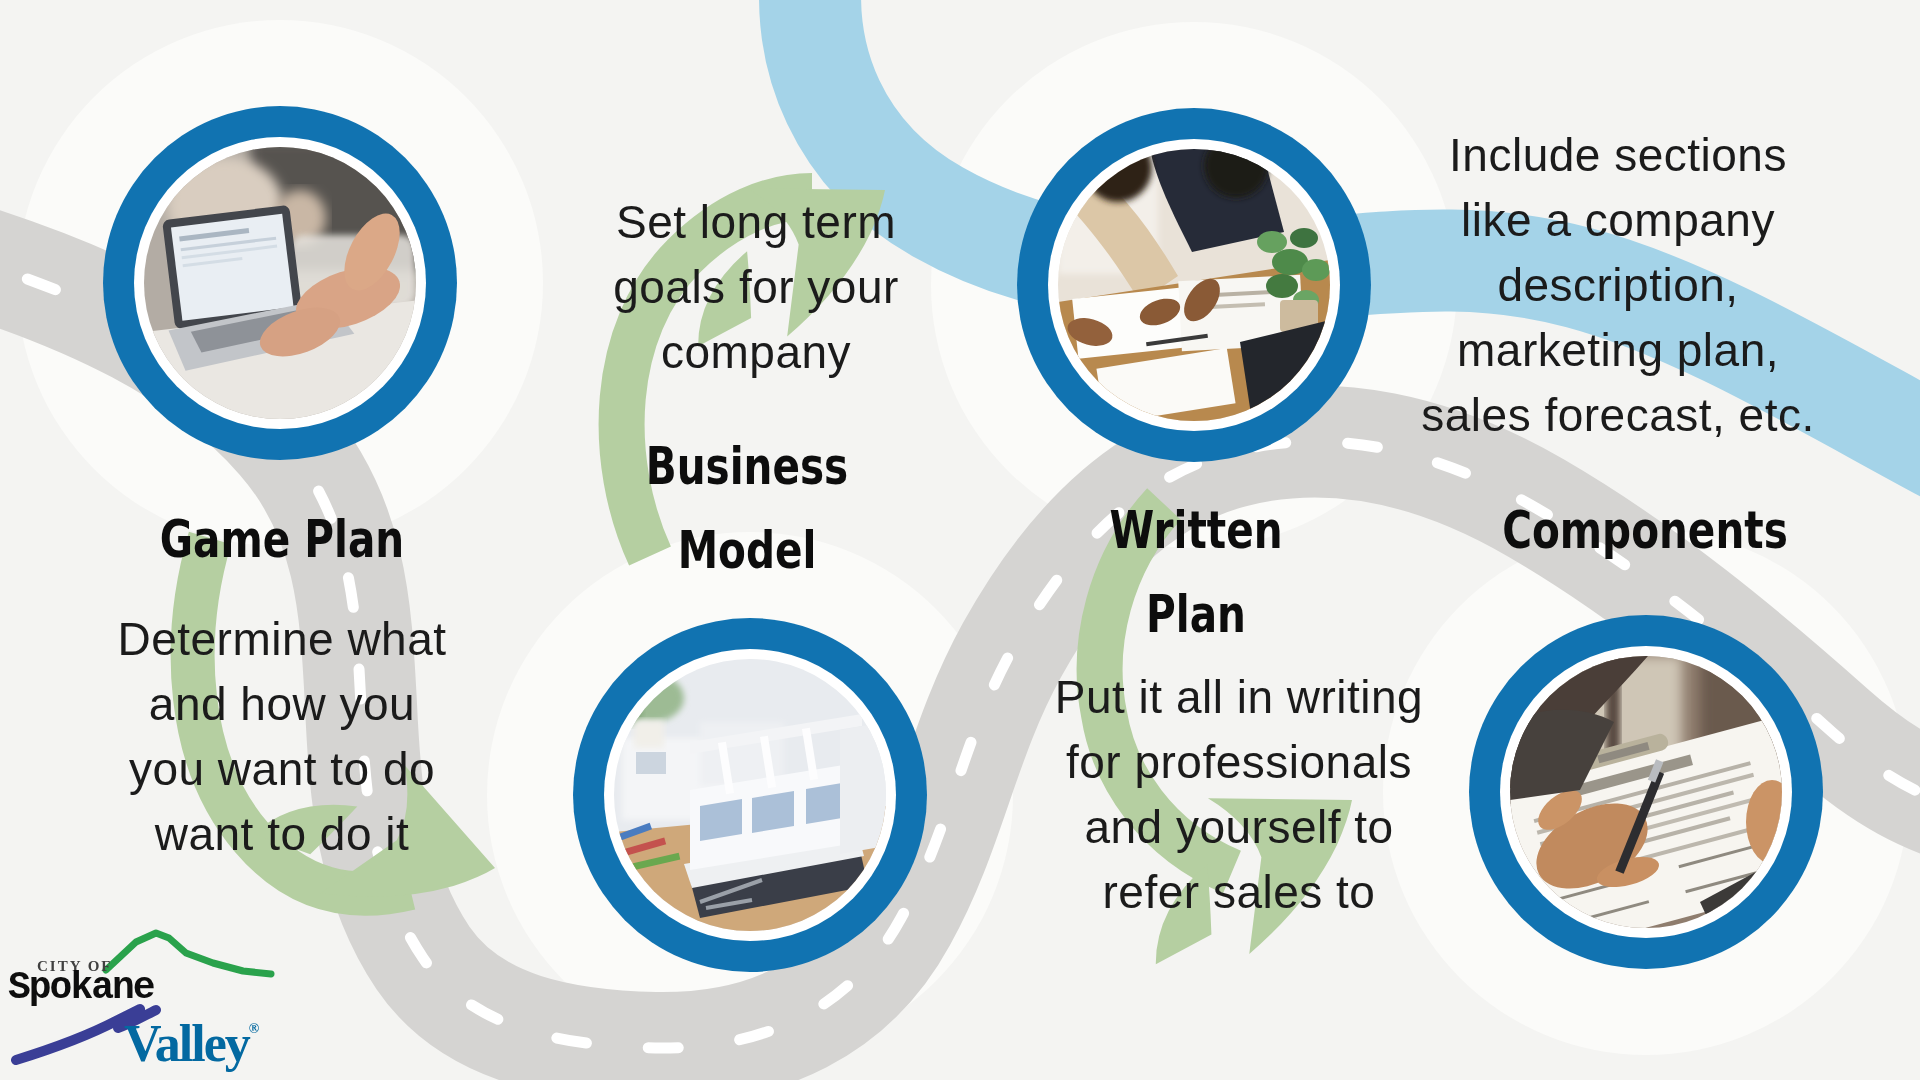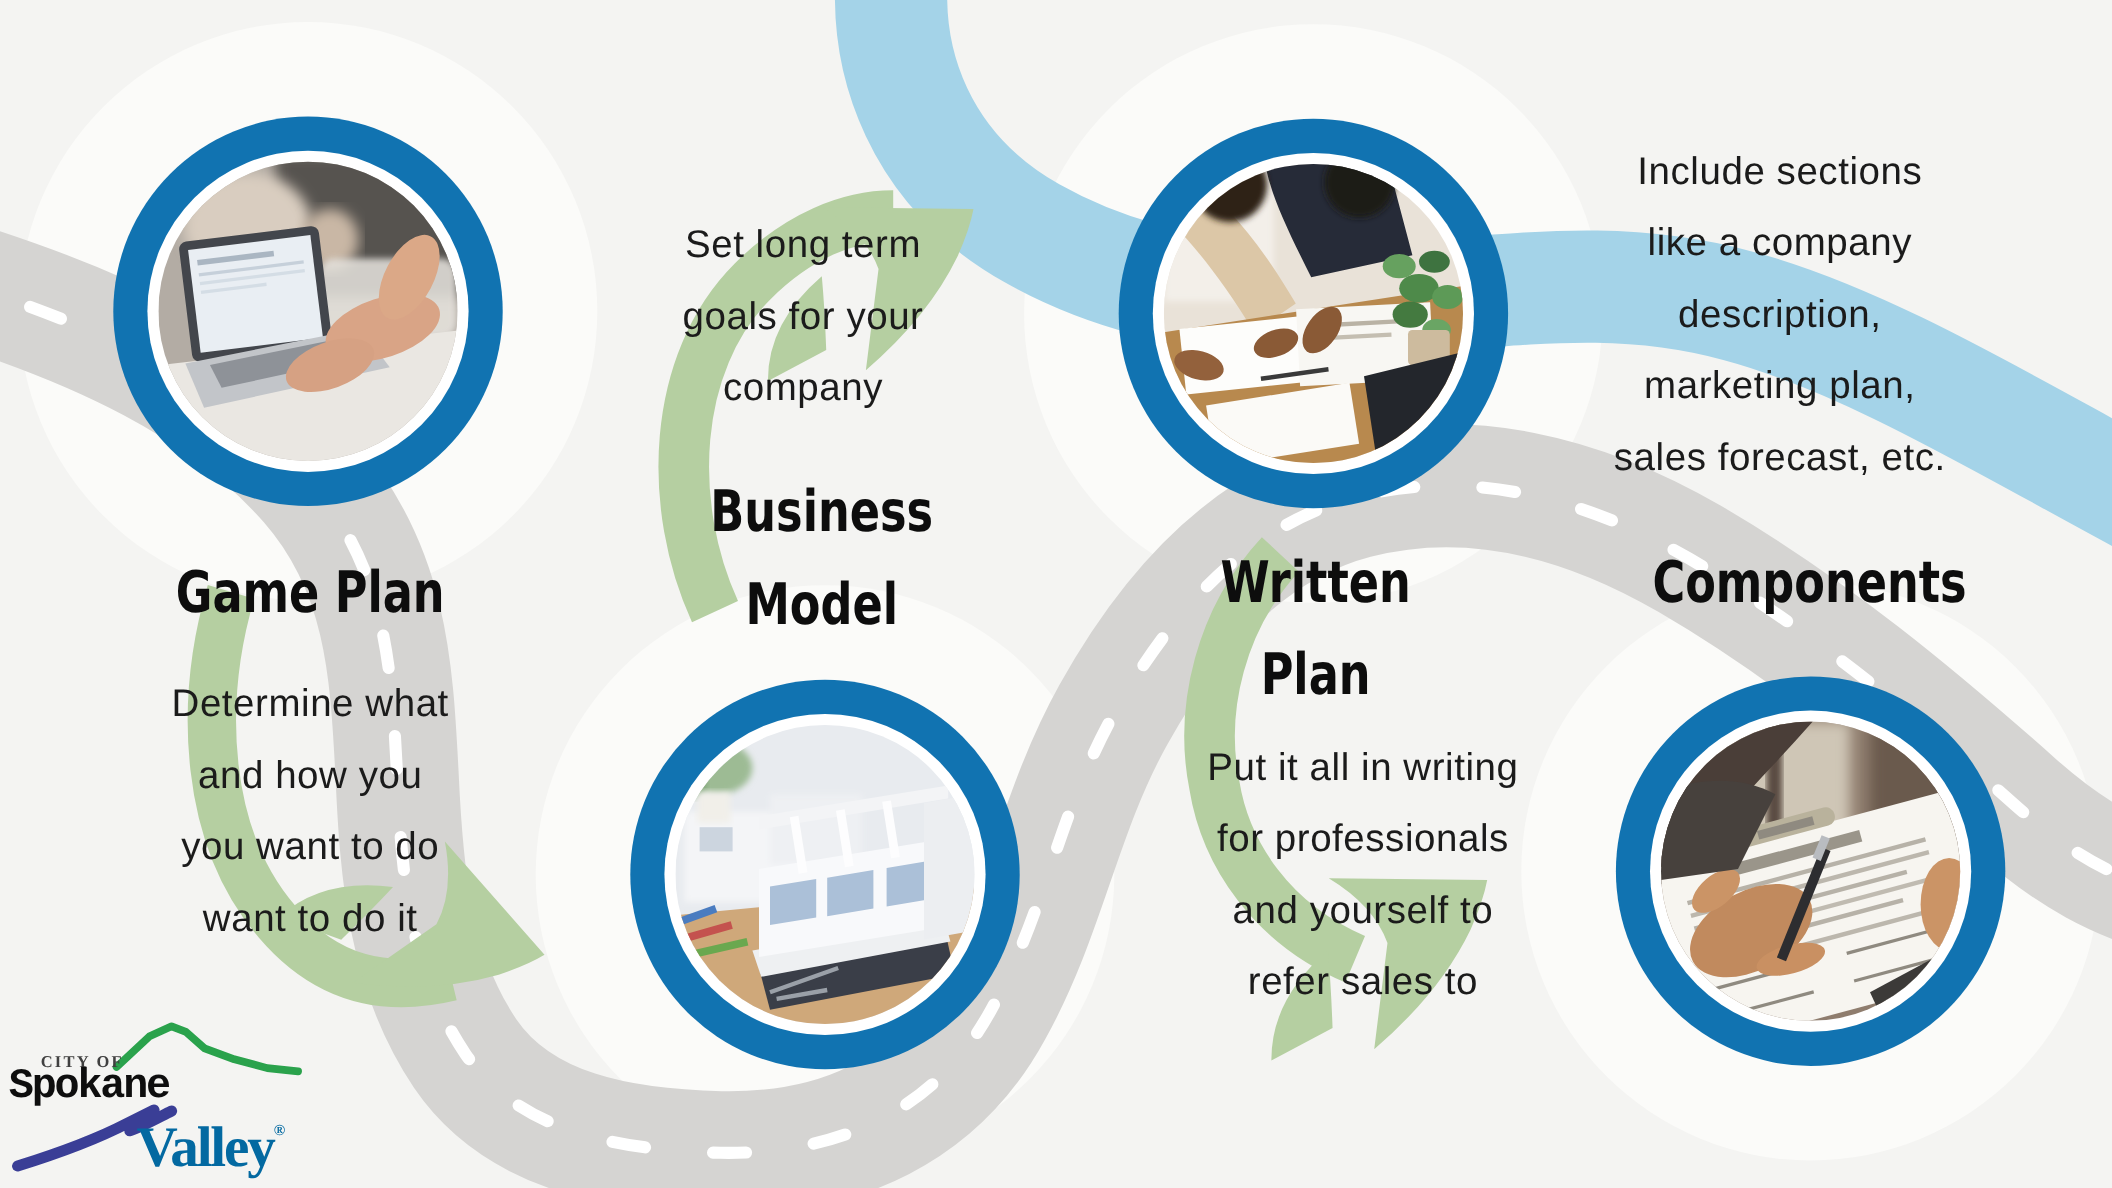--- a/index.html
+++ b/index.html
@@ -3,21 +3,21 @@
 <meta charset="utf-8">
 <style>
   html,body{margin:0;padding:0;background:#e8e8e8;}
   .canvas{position:relative;width:1920px;height:1080px;background:#f4f4f2;overflow:hidden;
           font-family:"Liberation Sans",sans-serif;}
   .bg-svg{position:absolute;left:0;top:0;width:1920px;height:1080px;}
   .txt{position:absolute;text-align:center;color:#1b1b1b;z-index:5;}
   .heading{font-family:"DejaVu Sans",sans-serif;font-weight:800;color:#0d0d0d;
            font-size:52px;line-height:84px;transform:scaleX(0.78);transform-origin:50% 50%;
            letter-spacing:0px;}
-  .body-copy{font-size:35px;line-height:65px;font-weight:400;letter-spacing:0.5px;}
+  .body-copy{font-size:46px;line-height:65px;font-weight:400;letter-spacing:0.5px;}
   .logo{position:absolute;left:6px;top:926px;width:300px;height:150px;z-index:6;}
   .logo-svg{position:absolute;left:0;top:0;width:300px;height:150px;}
   .logo-cityof{position:absolute;left:31px;top:32px;font-family:"Liberation Serif",serif;
                font-weight:700;font-size:15px;letter-spacing:2px;color:#404040;}
   .logo-spokane{position:absolute;left:2px;top:40px;font-family:Liberation Mono, monospace;
                 font-weight:700;font-size:38px;letter-spacing:-2px;color:#0e0e0e;}
   .logo-valley{position:absolute;left:118px;top:88px;font-family:"Liberation Serif",serif;
                font-weight:700;font-size:52px;letter-spacing:-2px;color:#0369a1;}
   .logo-reg{font-size:14px;vertical-align:28px;letter-spacing:0;}
 </style>
@@ -215,21 +215,21 @@
   <div class="txt heading" style="left:82px;top:497px;width:400px;">
     <div>Game Plan</div>
   </div>
   <div class="txt body-copy" style="left:112px;top:607px;width:340px;">
     <div>Determine what</div>
     <div>and how you</div>
     <div>you want to do</div>
     <div>want to do it</div>
   </div>
 
-  <div class="txt body-copy" style="left:565px;top:190px;width:330px;">
+  <div class="txt body-copy" style="left:591px;top:190px;width:330px;">
     <div>Set long term</div>
     <div>goals for your</div>
     <div>company</div>
   </div>
   <div class="txt heading" style="left:587px;top:424px;width:320px;">
     <div>Business</div>
     <div>Model</div>
   </div>
 
   <div class="txt heading" style="left:1036px;top:488px;width:320px;">

